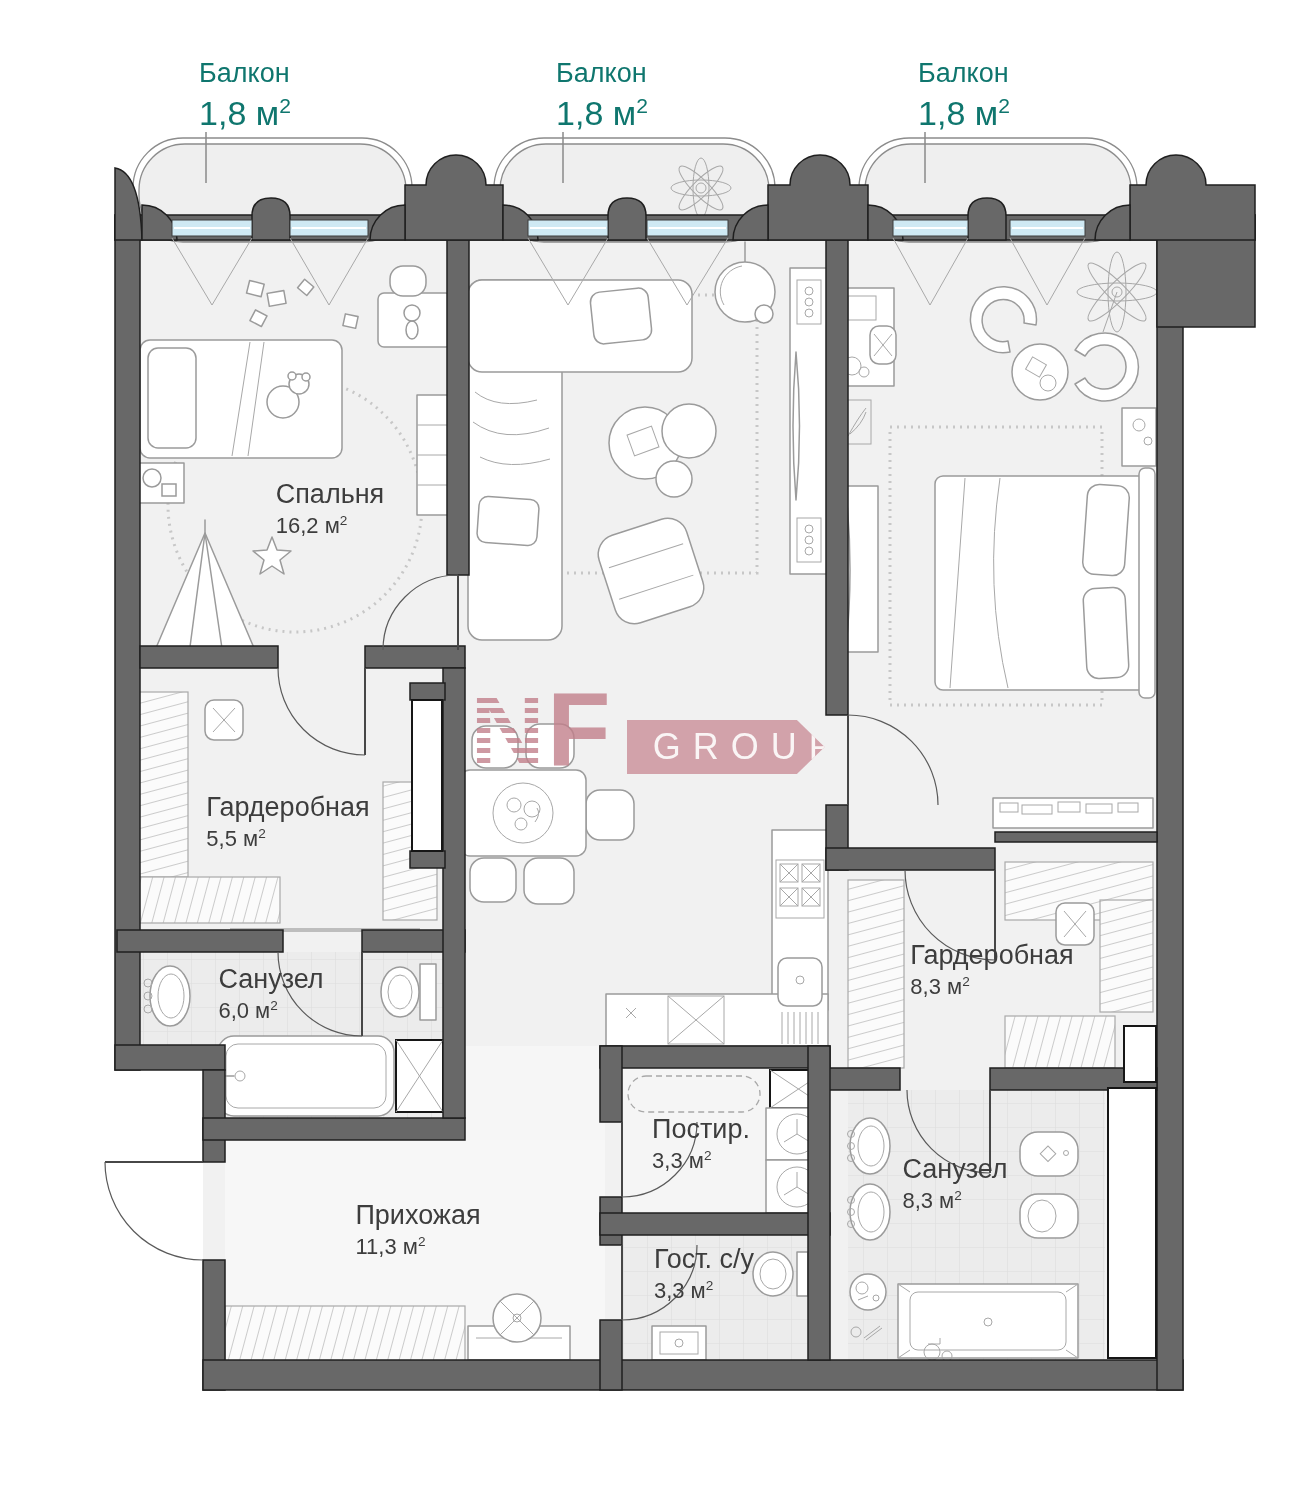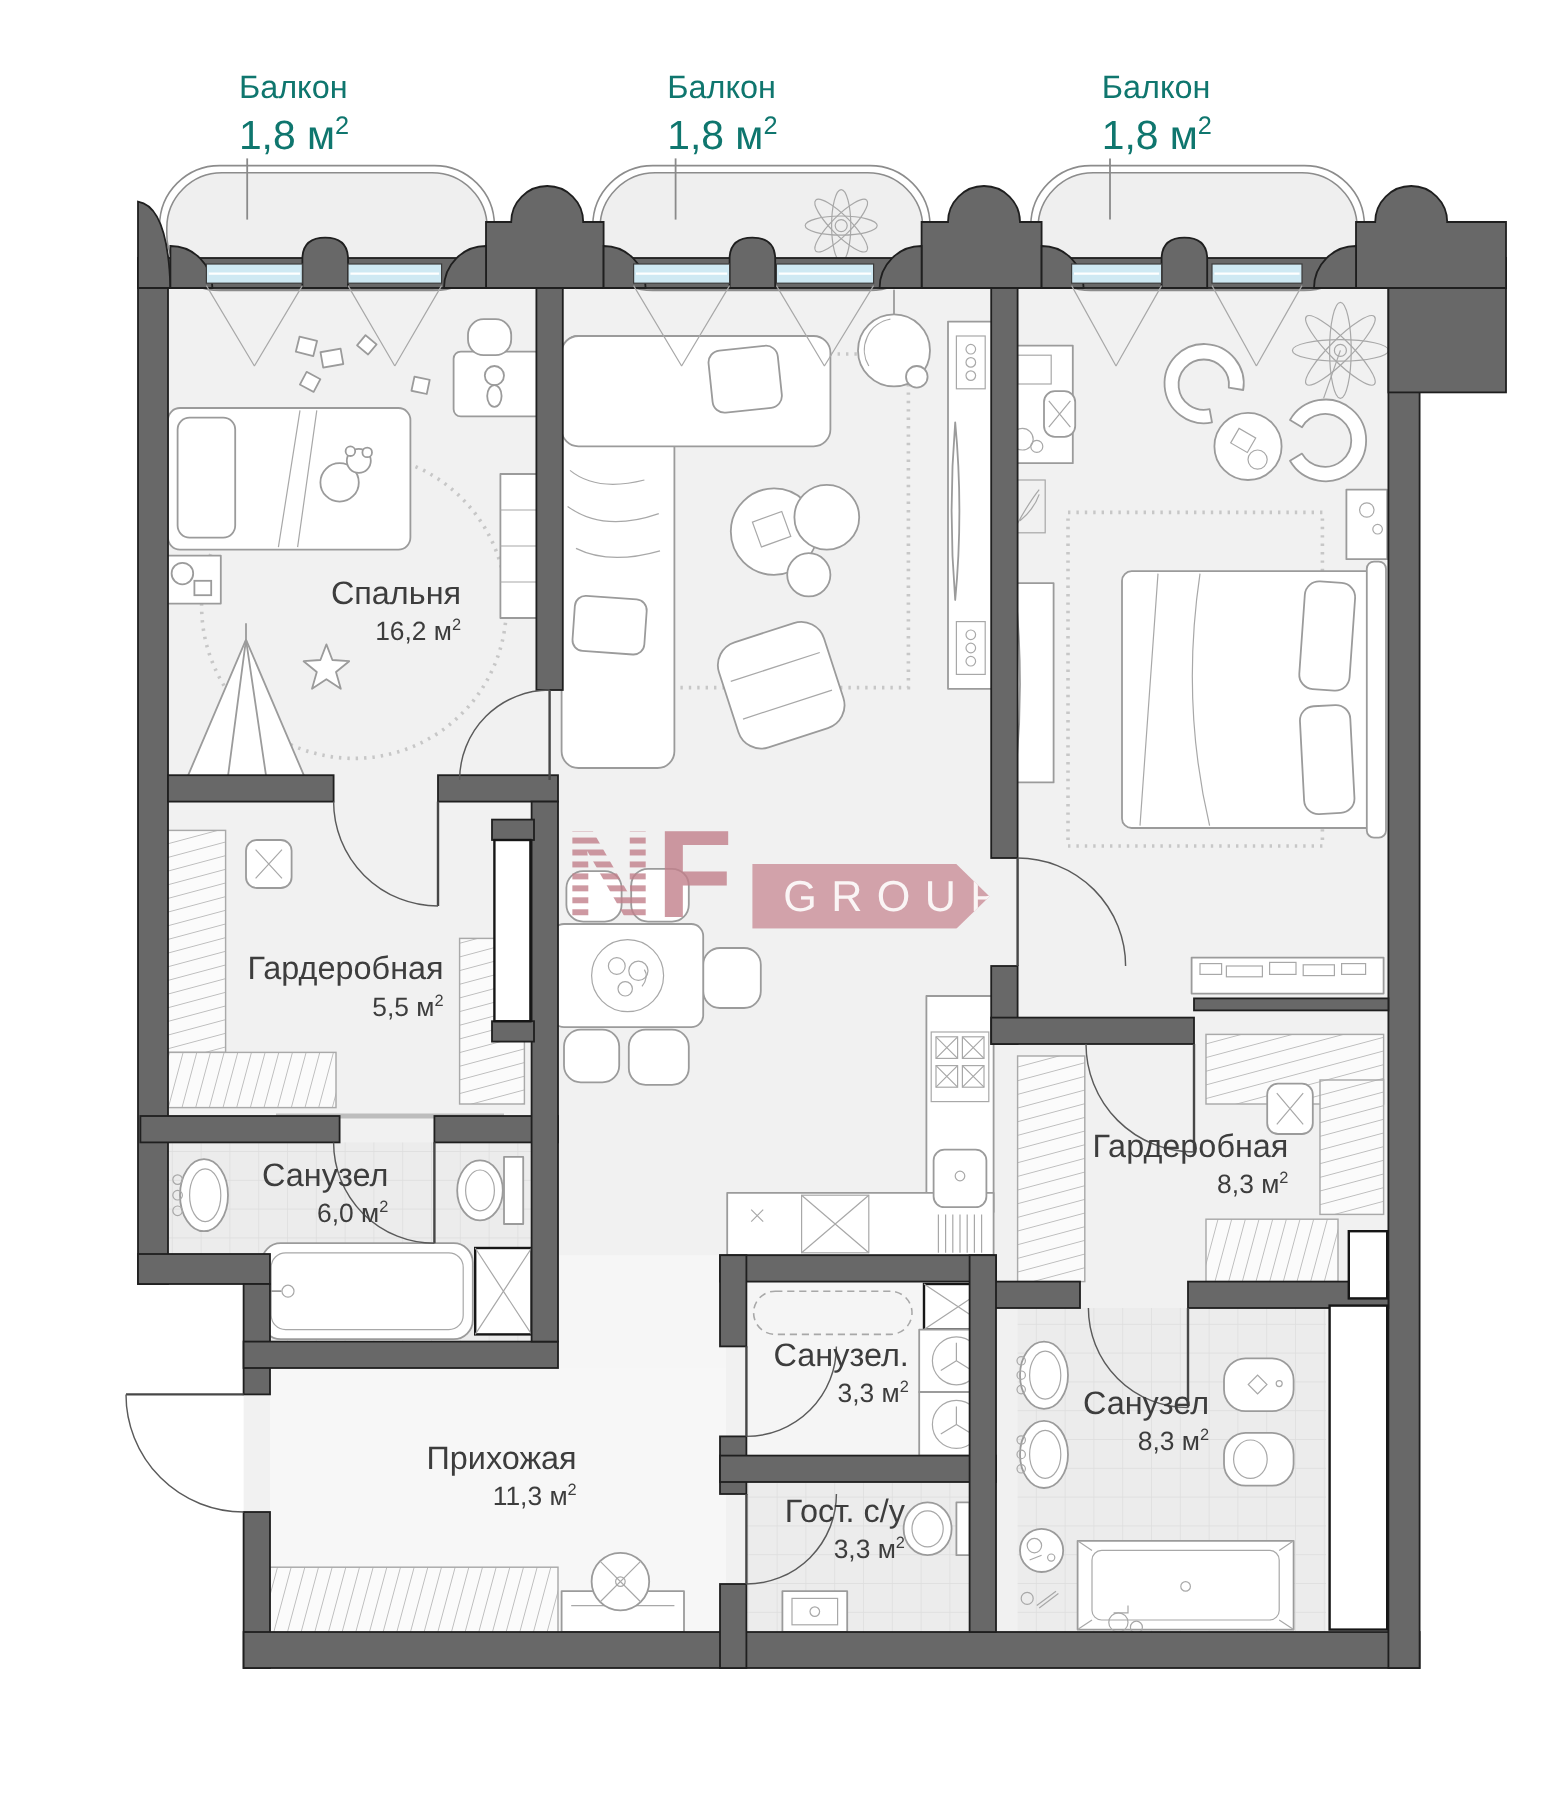--- a/index.html
+++ b/index.html
@@ -14,21 +14,21 @@
   .door {fill:none;stroke:#5a5a5a;stroke-width:1.2;}
   .leaf {stroke:#474747;stroke-width:2;}
   .dash {fill:none;stroke:#c7c7c7;stroke-width:3;stroke-dasharray:2 5;}
   .wb   {fill:#ffffff;stroke:#161616;stroke-width:2;}
   .hb   {stroke:#a9a9a9;stroke-width:1.2;fill:url(#hang);}
   .hb2  {stroke:#a9a9a9;stroke-width:1.2;fill:url(#hang2);}
   .bal  {fill:none;stroke:#8c8c8c;stroke-width:1.3;}
   .balf {fill:#efefef;stroke:#8c8c8c;stroke-width:1.3;}
   .glass{fill:#cfe9f3;stroke:#3c3c3c;stroke-width:1;}
 
-  .lbl{position:absolute;transform:translateX(-50%);text-align:right;color:#3d3d3d;
+  .lbl{position:absolute;transform:translateX(-50%);text-align:left;color:#3d3d3d;
        font-size:27px;line-height:1.3;white-space:nowrap;}
   .lbl .area{font-size:22px;}
   .lbl sup{font-size:0.62em;}
   .blbl{position:absolute;transform:translateX(-50%);text-align:left;color:#0f766e;
        font-size:27px;line-height:1.35;white-space:nowrap;margin-left:39px;}
   .blbl .area{font-size:34px;}
   .blbl sup{font-size:0.62em;}
 
   .wm{position:absolute;left:470px;top:688px;display:flex;align-items:flex-start;opacity:.8;}
   .wm-n{font-size:104px;font-weight:bold;line-height:0.8;color:transparent;
@@ -450,21 +450,21 @@
 </div>
 <div class="lbl" style="left:271px;top:962px">
   <div>Санузел</div>
   <div class="area"><span>6,0 м</span><sup>2</sup></div>
 </div>
 <div class="lbl" style="left:992px;top:938px">
   <div>Гардеробная</div>
   <div class="area"><span>8,3 м</span><sup>2</sup></div>
 </div>
 <div class="lbl" style="left:701px;top:1112px">
-  <div>Санузел.</div>
+  <div>Постир.</div>
   <div class="area"><span>3,3 м</span><sup>2</sup></div>
 </div>
 <div class="lbl" style="left:704px;top:1242px">
   <div>Гост. с/у</div>
   <div class="area"><span>3,3 м</span><sup>2</sup></div>
 </div>
 <div class="lbl" style="left:955px;top:1152px">
   <div>Санузел</div>
   <div class="area"><span>8,3 м</span><sup>2</sup></div>
 </div>

